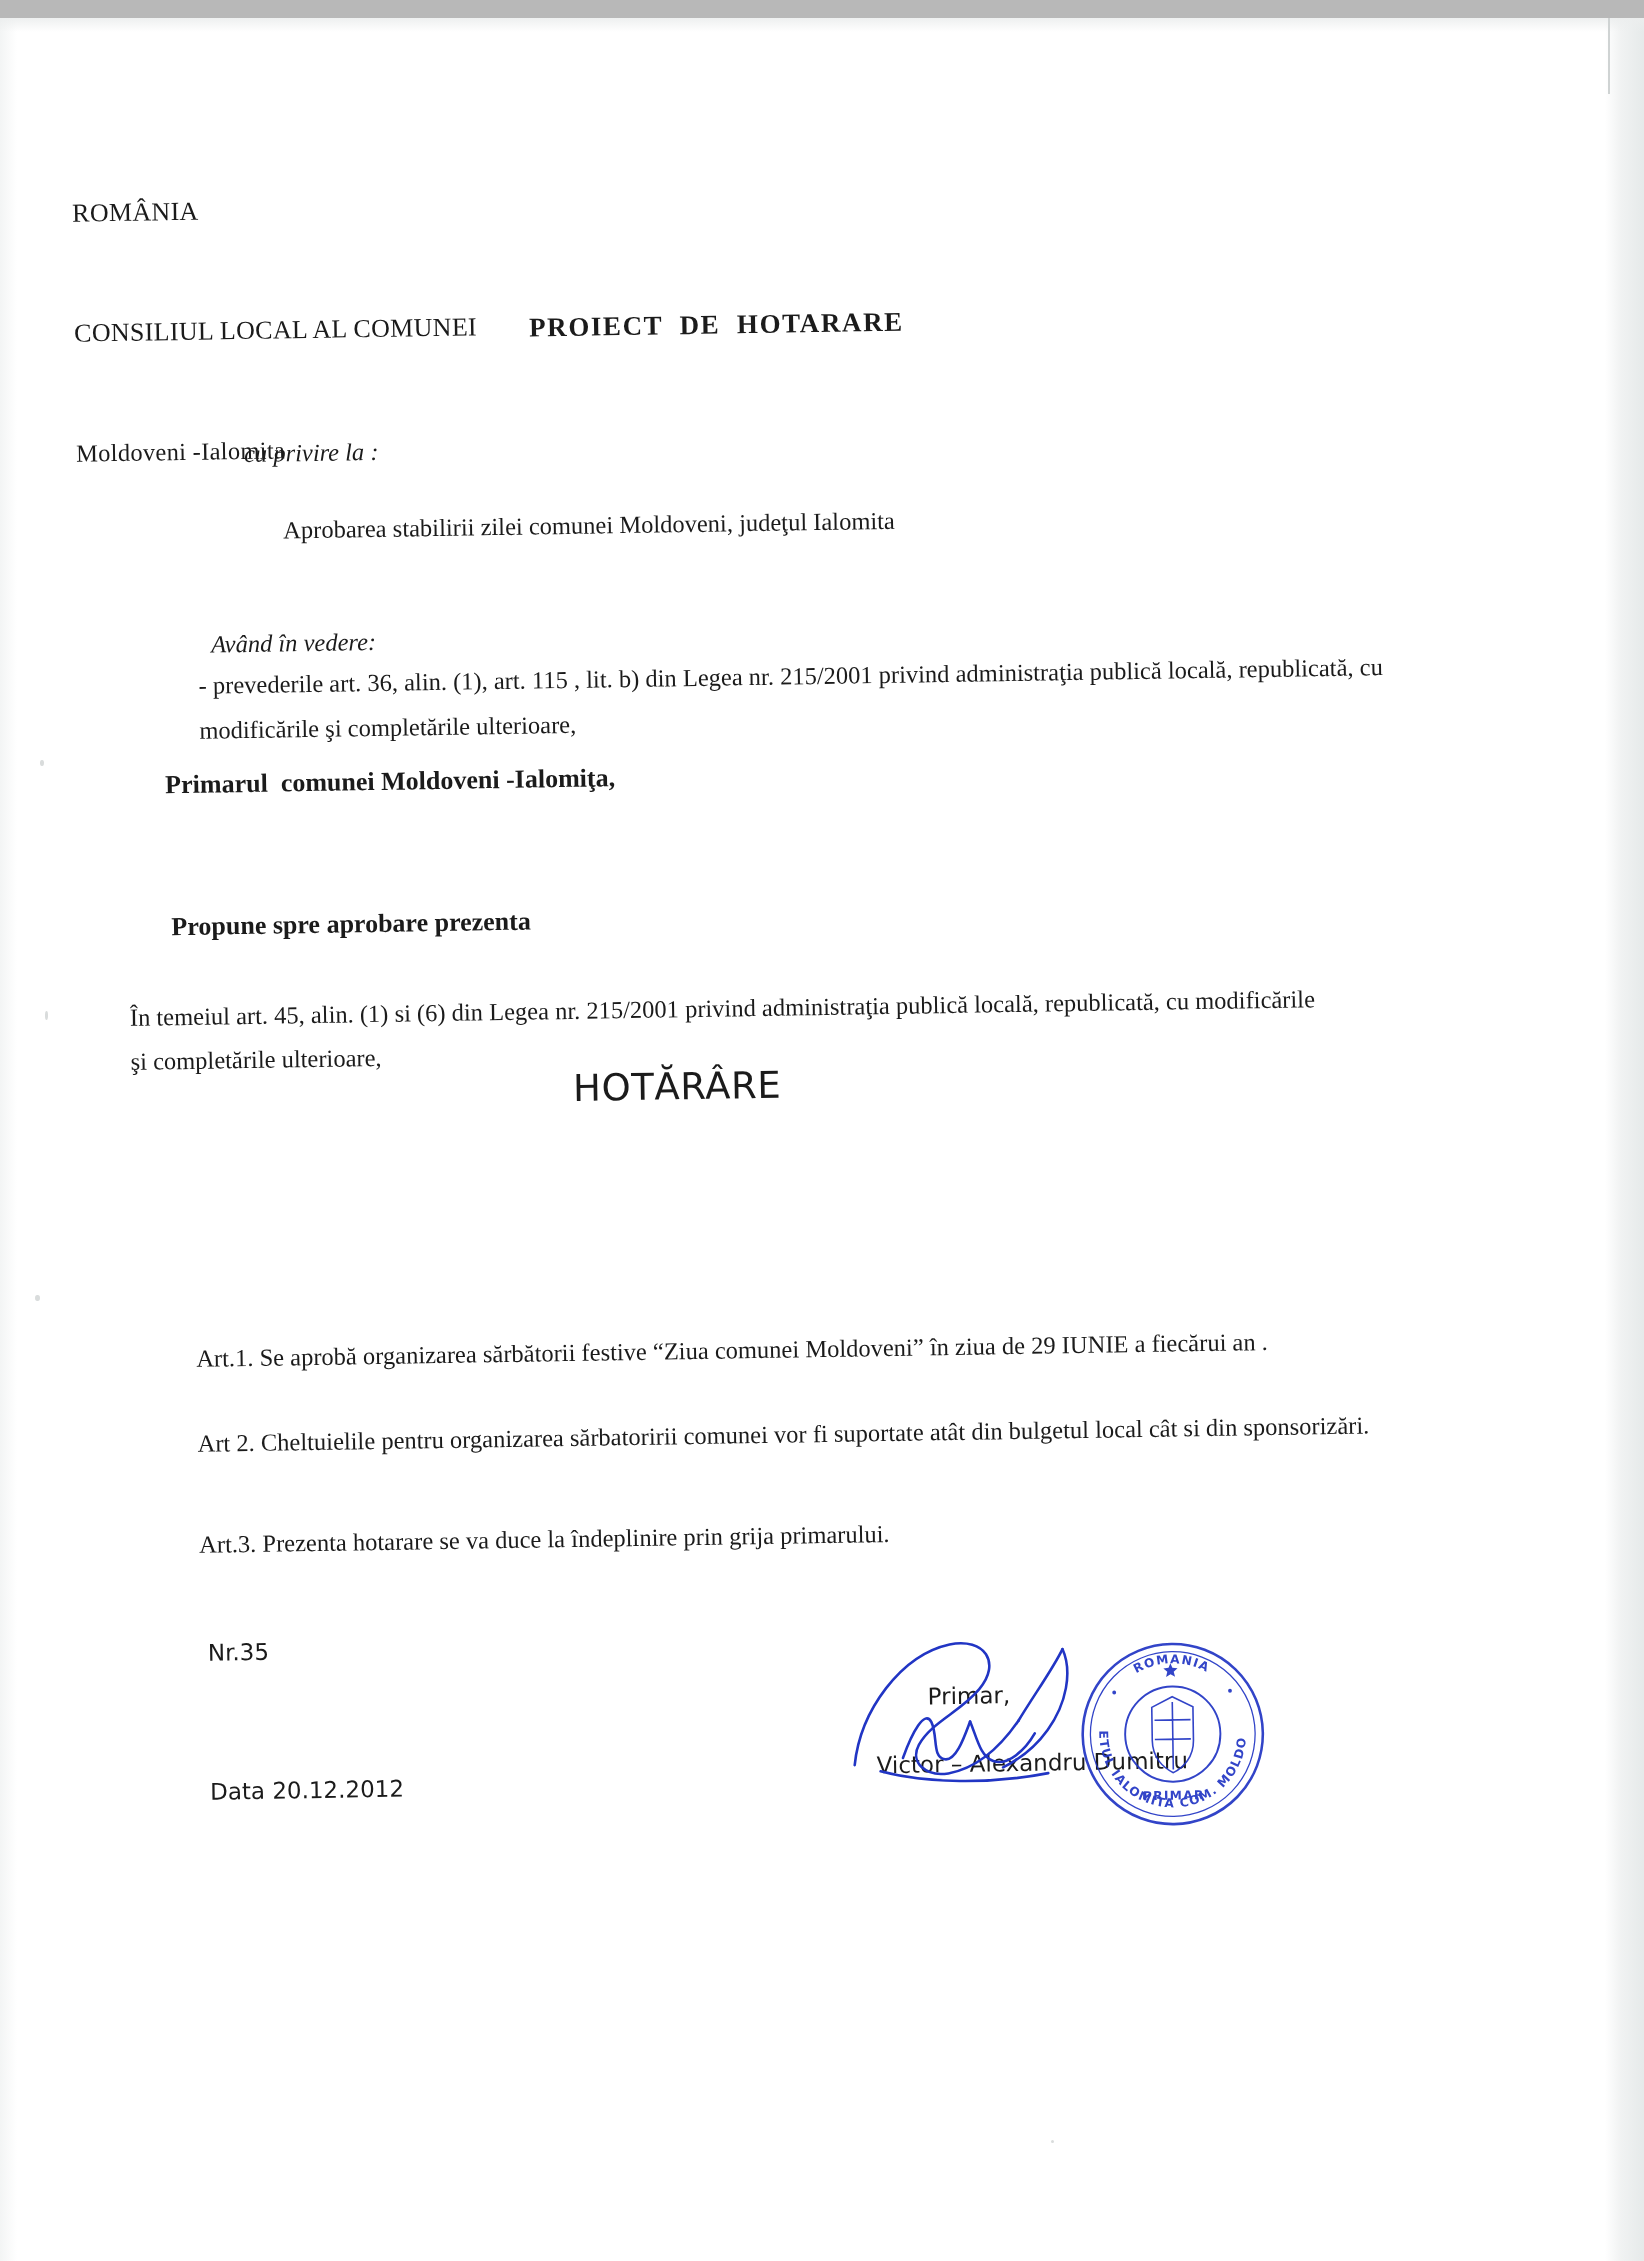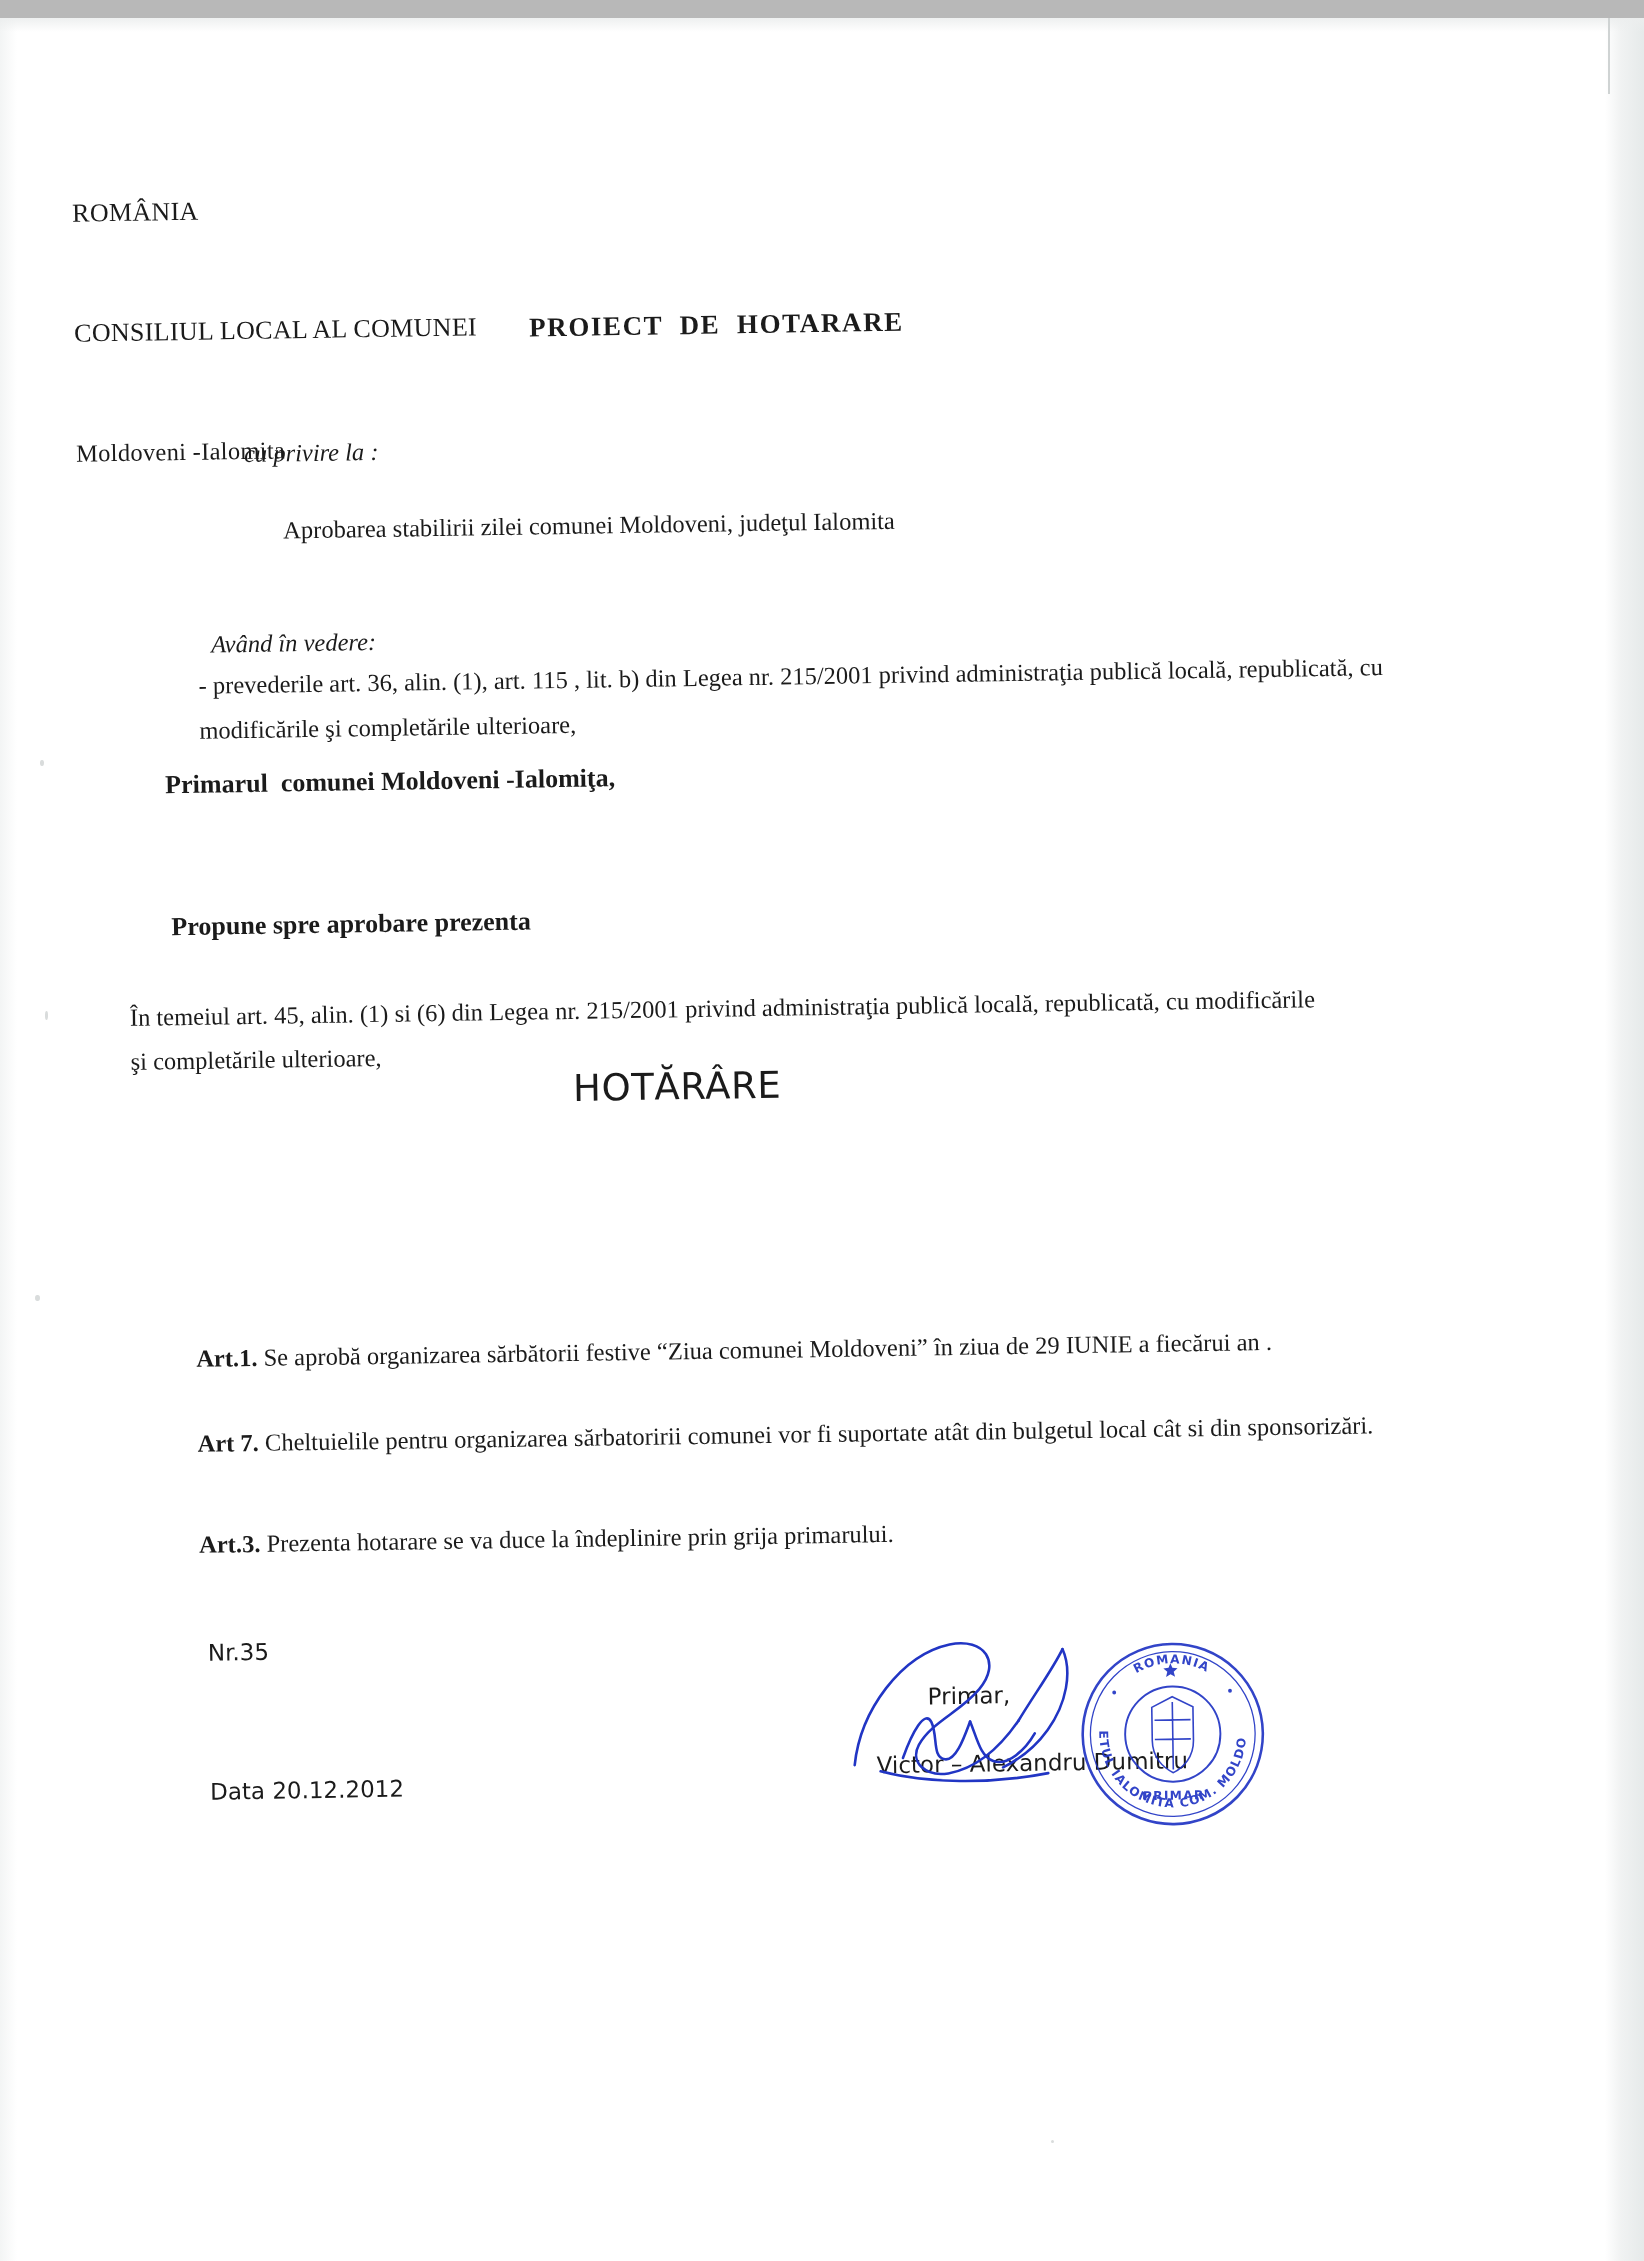--- a/index.html
+++ b/index.html
@@ -144,21 +144,21 @@
     left: 193px;
     top: 1393px;
     font-size: 24.5px;
     line-height: 45px;
   }
   .art3 {
     left: 193px;
     top: 1503px;
     font-size: 24.5px;
   }
-  b.art-lbl { font-weight: bold; }
+  b.art-lbl { font-weight: normal; }
 
   .nr {
     left: 200px;
     top: 1612px;
     font-size: 23px;
     font-family: "DejaVu Sans", sans-serif;
   }
   .data {
     left: 200px;
     top: 1751px;
@@ -238,21 +238,21 @@
     <div class="basis-p" style="position:absolute; width:1193px;">În temeiul art. 45, alin. (1) si (6) din Legea nr. 215/2001 privind administraţia publică locală, republicată, cu modificările şi completările ulterioare,</div>
 
     <div class="t hotarare">HOTĂRÂRE</div>
 
     <div class="art1" style="position:absolute; width:1161px;">
       <b class="art-lbl">Art.1.</b>
       <span>Se aprobă organizarea sărbătorii festive “Ziua comunei Moldoveni” în ziua de 29  IUNIE  a fiecărui an .</span>
     </div>
 
     <div class="art2" style="position:absolute; width:1258px;">
-      <b class="art-lbl">Art 7.</b>
+      <b class="art-lbl">Art 2.</b>
       <span>Cheltuielile pentru organizarea  sărbatoririi comunei vor fi suportate atât din bulgetul local cât si din sponsorizări.</span>
     </div>
 
     <div class="art3" style="position:absolute; width:1225px;">
       <b class="art-lbl">Art.3.</b>
       <span>Prezenta hotarare se va duce la îndeplinire prin grija primarului.</span>
     </div>
 
     <div class="t nr">Nr.35</div>
     <div class="t data">Data 20.12.2012</div>

